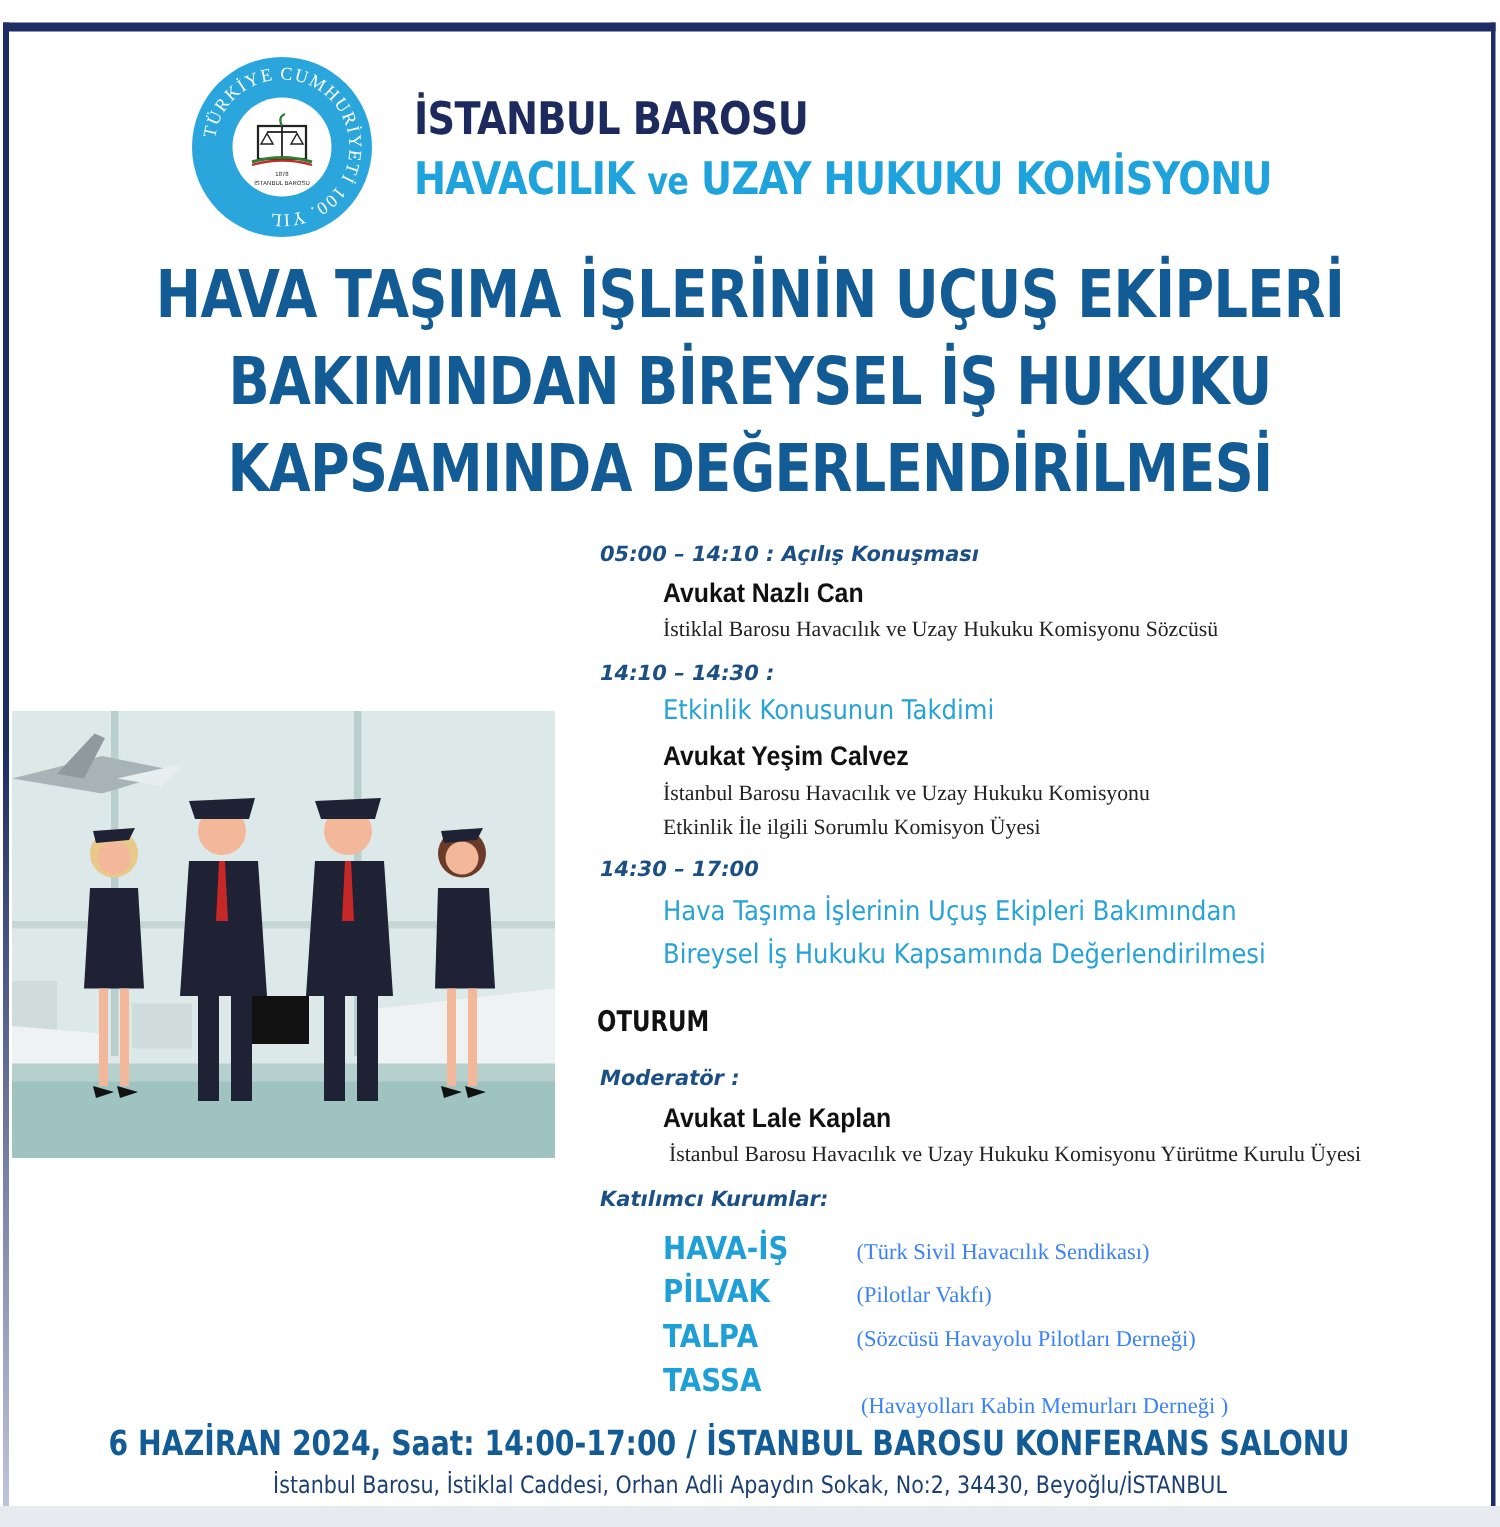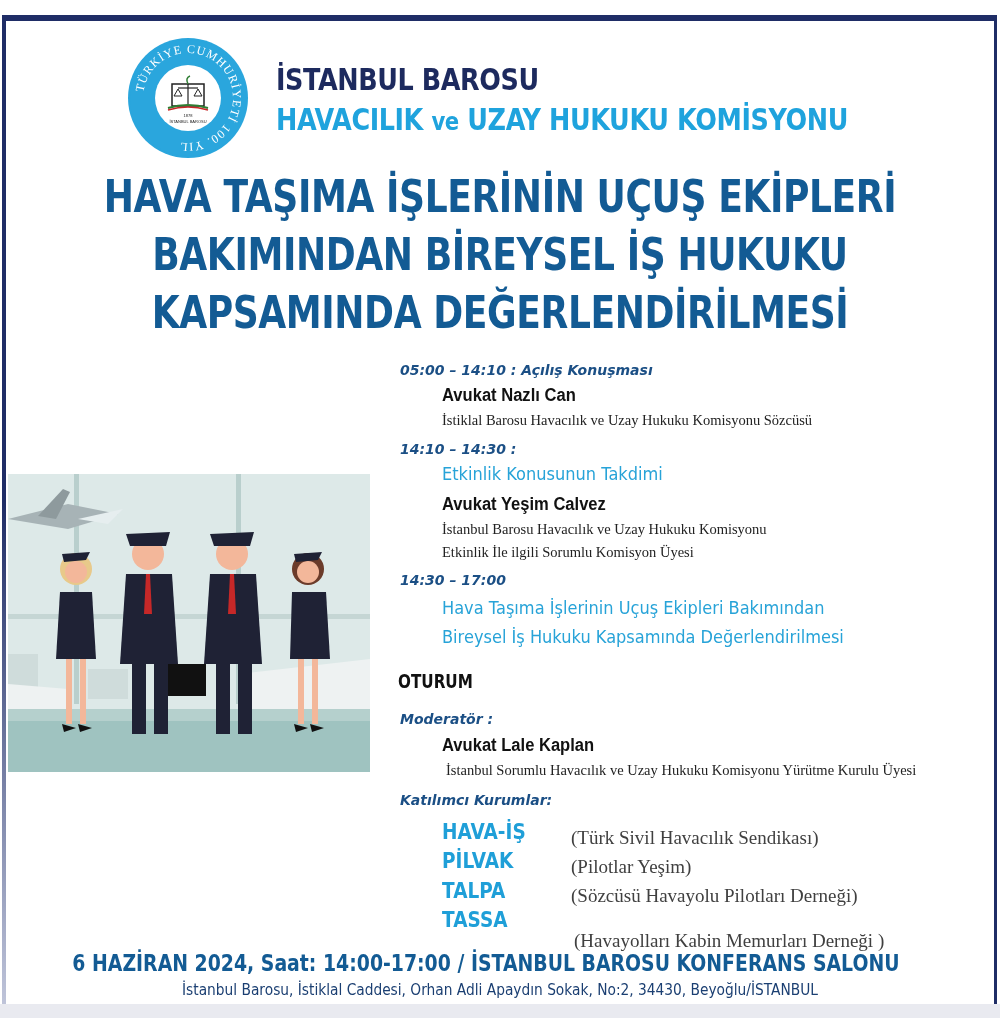--- a/index.html
+++ b/index.html
@@ -87,21 +87,21 @@
     font-family: "DejaVu Sans", sans-serif; font-weight: bold; font-size: 19px;
     color: #111111; transform: scaleX(0.8); transform-origin: left;
   }
   .org-code {
     position: absolute; left: 442px;
     font-family: "DejaVu Sans", sans-serif; font-weight: bold; font-size: 21px;
     color: #1f9fd8; white-space: nowrap; transform: scaleX(0.88); transform-origin: left;
   }
   .org-name {
     position: absolute; left: 571px;
-    font-family: "Liberation Serif", serif; font-size: 19px; color: #404040;
+    font-family: "Liberation Serif", serif; font-size: 15px; color: #3b82f6;
     white-space: nowrap;
   }
 
   
   .event-line {
     position: absolute; left: 0; top: 950px; width: 804px; text-align: center;
     font-family: "DejaVu Sans", sans-serif; font-weight: bold; font-size: 23px;
     color: #135b94; white-space: nowrap;
   }
   .event-line div { transform: scaleX(0.82); transform-origin: center; }
@@ -233,28 +233,28 @@
   <div class="role" style="top:544px;">Etkinlik İle ilgili Sorumlu Komisyon Üyesi</div>
 
   <div class="time" style="top:546px;margin-top:26px;">14:30 – 17:00</div>
   <div class="topic" style="top:597px;">Hava Taşıma İşlerinin Uçuş Ekipleri Bakımından</div>
   <div class="topic" style="top:626px;">Bireysel İş Hukuku Kapsamında Değerlendirilmesi</div>
 
   <div class="session">OTURUM</div>
 
   <div class="time" style="top:711px;">Moderatör :</div>
   <div class="speaker" style="top:735px;">Avukat Lale Kaplan</div>
-  <div class="role" style="top:762px; left:446px;">İstanbul Sorumlu Havacılık ve Uzay Hukuku Komisyonu Yürütme Kurulu Üyesi</div>
+  <div class="role" style="top:762px; left:446px;">İstanbul Barosu Havacılık ve Uzay Hukuku Komisyonu Yürütme Kurulu Üyesi</div>
 
   <div class="time" style="top:792px;">Katılımcı Kurumlar:</div>
 
   <div class="org-code" style="top:820px;">HAVA-İŞ</div>
   <div class="org-name" style="top:827px;">(Türk Sivil Havacılık Sendikası)</div>
   <div class="org-code" style="top:849px;">PİLVAK</div>
-  <div class="org-name" style="top:856px;">(Pilotlar Yeşim)</div>
+  <div class="org-name" style="top:856px;">(Pilotlar Vakfı)</div>
   <div class="org-code" style="top:879px;">TALPA</div>
   <div class="org-name" style="top:885px;">(Sözcüsü Havayolu Pilotları Derneği)</div>
   <div class="org-code" style="top:908px;">TASSA</div>
   <div class="org-name" style="top:914px; left:574px;margin-top:16px;">(Havayolları Kabin Memurları Derneği )</div>
 </div>
 
 <div class="event-line">
   <div>6 HAZİRAN 2024, Saat: 14:00-17:00 / İSTANBUL BAROSU KONFERANS SALONU</div>
 </div>
 <div class="address-line">

